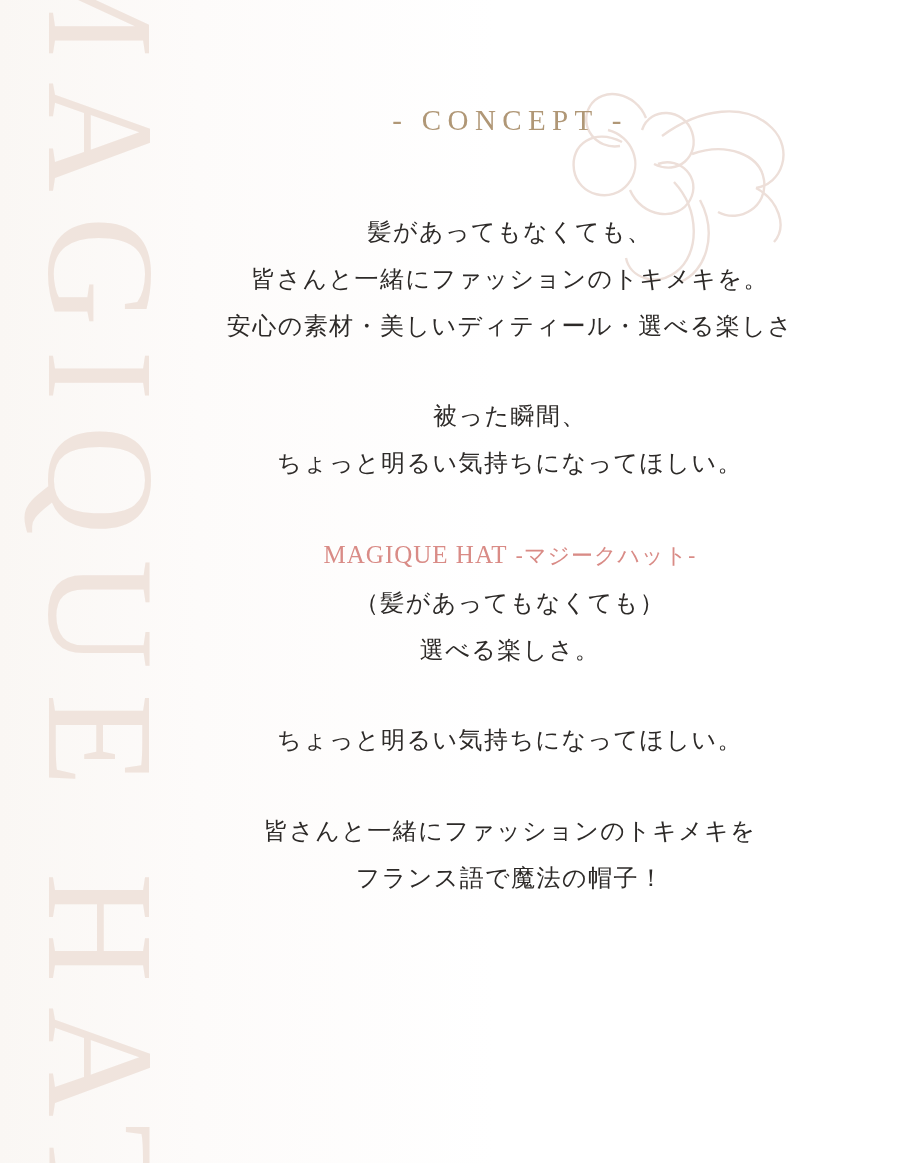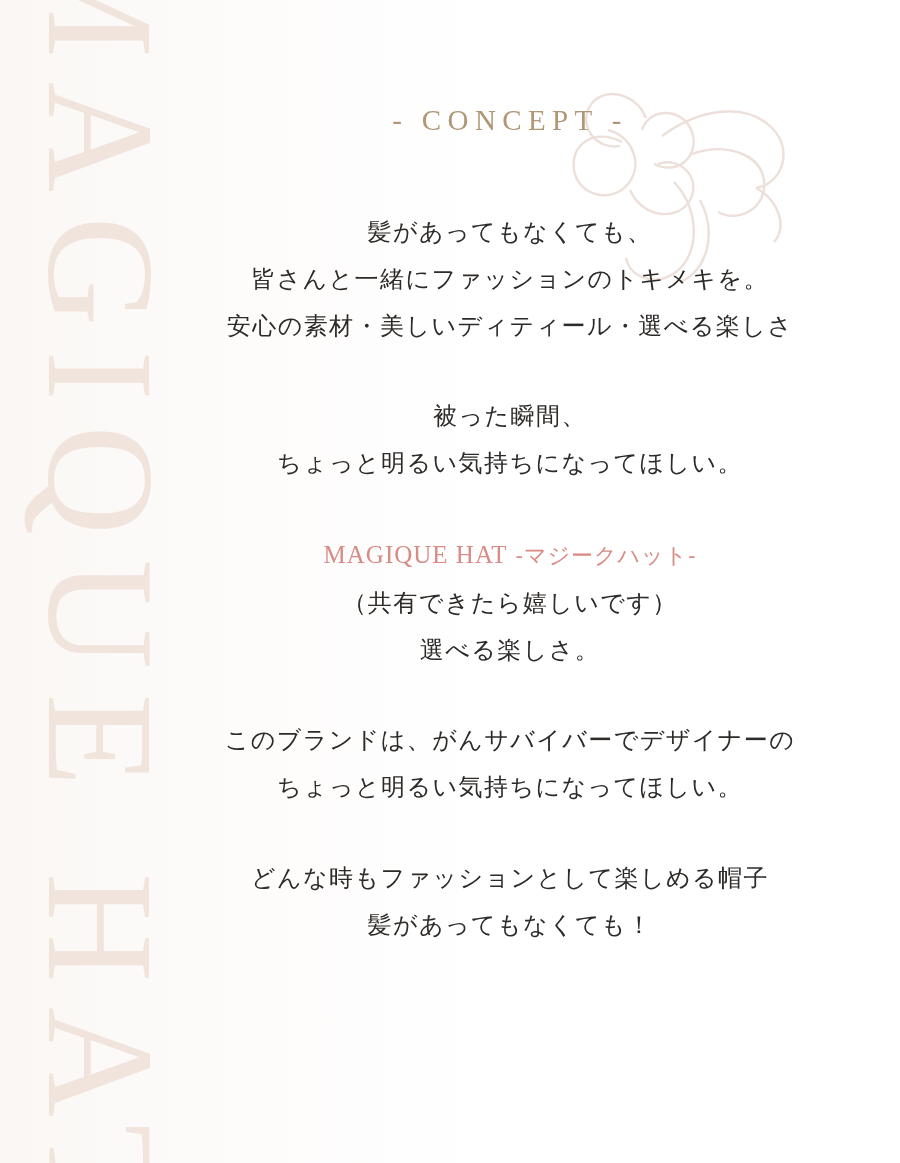--- a/index.html
+++ b/index.html
@@ -137,28 +137,27 @@
       <span class="body-line">安心の素材・美しいディティール・選べる楽しさ</span>
     </div>
 
     <div class="body-block gap">
       <span class="body-line">被った瞬間、</span>
       <span class="body-line">ちょっと明るい気持ちになってほしい。</span>
     </div>
 
     <div class="body-block gap">
       <span class="brand-line"><span>MAGIQUE HAT</span><span class="sub"> -マジークハット-</span></span>
-      <span class="body-line">（共有できたら嬉しいです）</span>
+      <span class="body-line">（髪があってもなくても）</span>
       <span class="body-line">選べる楽しさ。</span>
     </div>
 
     <div class="body-block gap">
-      <span class="body-line">このブランドは、がんサバイバーでデザイナーの</span>
       <span class="body-line">ちょっと明るい気持ちになってほしい。</span>
     </div>
 
     <div class="body-block gap">
-      <span class="body-line">どんな時もファッションとして楽しめる帽子</span>
-      <span class="body-line">髪があってもなくても！</span>
+      <span class="body-line">皆さんと一緒にファッションのトキメキを</span>
+      <span class="body-line">フランス語で魔法の帽子！</span>
     </div>
 
   </div>
 </div>
 
 </body></html>

